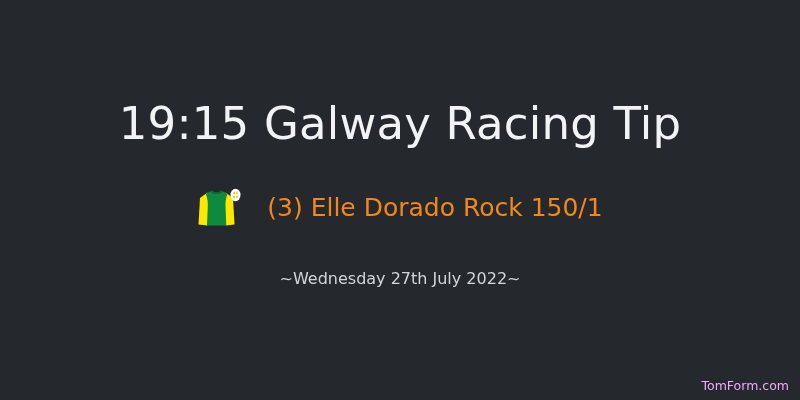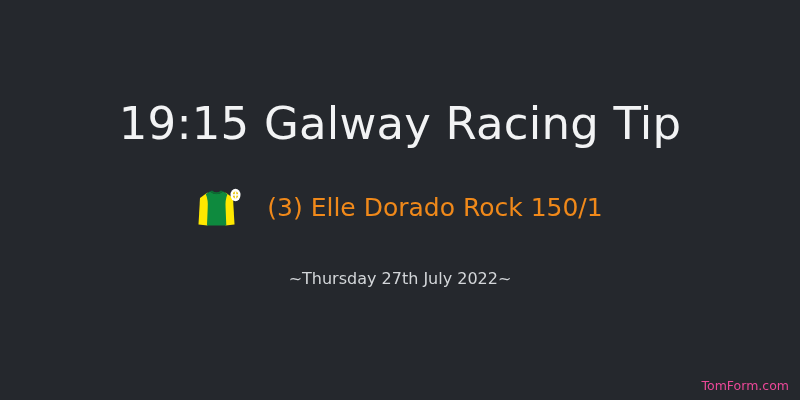--- a/index.html
+++ b/index.html
@@ -63,21 +63,21 @@
     text-align: center;
     color: #d3d6d9;
     font-size: 16px;
     line-height: 22px;
     white-space: nowrap;
   }
   .footer-brand {
     position: absolute;
     right: 11px;
     bottom: 6px;
-    color: #ec4899;
+    color: #f0abfc;
     font-size: 12.5px;
     line-height: 16px;
     white-space: nowrap;
   }
 </style>
 </head>
 <body>
 
 <div class="card">
 
@@ -99,17 +99,17 @@
         <ellipse cx="38.5" cy="9.0" rx="5.0" ry="6.2" fill="#ffffff"></ellipse>
         <ellipse cx="38.5" cy="9.0" rx="2.6" ry="3.4" fill="#e8c400"></ellipse>
         <rect x="35.6" y="8.2" width="5.8" height="1.5" fill="#ffffff"></rect>
         <rect x="37.8" y="5.4" width="1.5" height="7.3" fill="#ffffff"></rect>
       </svg>
     </span>
 
     <span class="tip-text">(3) Elle Dorado Rock 150/1</span>
   </div>
 
-  <div class="date-line">~Thursday 27th July 2022~</div>
+  <div class="date-line">~Wednesday 27th July 2022~</div>
 
   <div class="footer-brand">TomForm.com</div>
 
 </div>
 
 </body></html>

